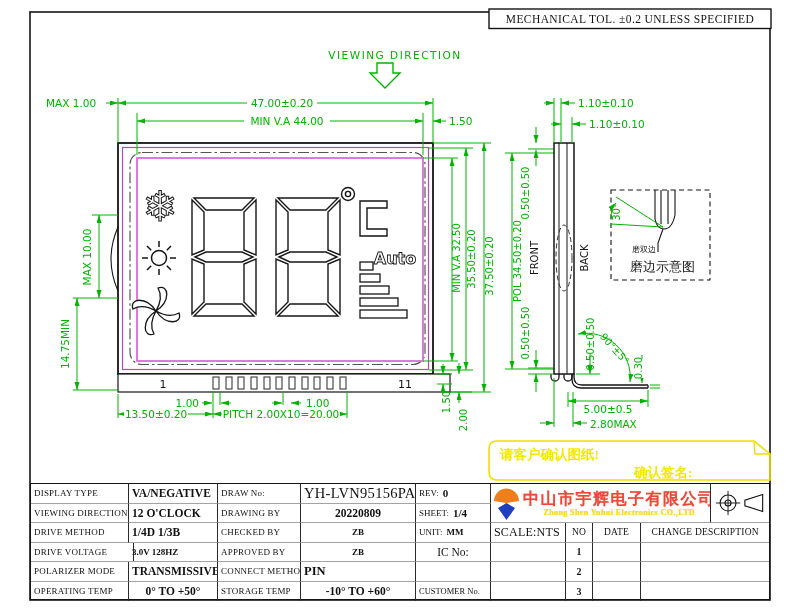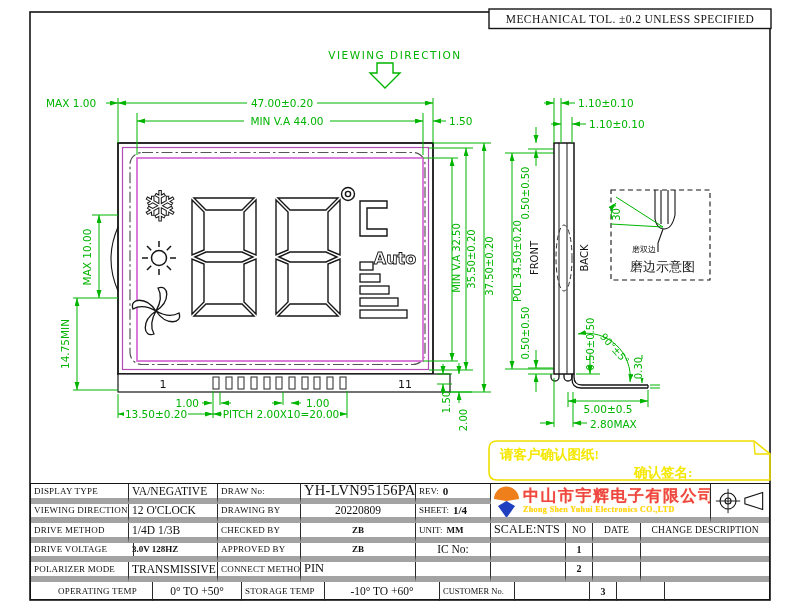--- a/index.html
+++ b/index.html
@@ -5,35 +5,35 @@
   html,body{margin:0;padding:0;background:#e8e8e8;}
   .sheet{position:relative;width:800px;height:608px;background:#ffffff;overflow:hidden;
          font-family:"Liberation Serif",serif;color:#111;}
   svg text{user-select:none;}
   .dim{font-family:"DejaVu Sans",sans-serif;font-size:10.5px;fill:#00b400;}
   .dimsm{font-family:"DejaVu Sans",sans-serif;font-size:10px;fill:#00b400;}
   .blk{font-family:"DejaVu Sans",sans-serif;fill:#141414;}
   
   .titleblock{position:absolute;left:30px;top:483px;width:740px;height:117px;
               border:1.6px solid #141414;box-sizing:border-box;background:#fff;}
-  .tc{position:absolute;height:19.5px;border-right:1px solid #2a2a2a;border-bottom:6px solid #a3a3a3;
+  .tc{position:absolute;height:19.5px;border-right:1px solid #2a2a2a;border-bottom:1px solid #a3a3a3;
       box-sizing:border-box;display:flex;align-items:center;padding:0 3px;overflow:hidden;white-space:nowrap;}
   .lbl{font-size:9px;letter-spacing:.2px;}
-  .val{font-weight:normal;font-size:11.5px;}
+  .val{font-weight:bold;font-size:11.5px;}
   .valsm{font-weight:bold;font-size:9px;}
   .vallg{font-size:14.5px;letter-spacing:.3px;}
   .ctr{justify-content:center;}
   .norb{border-right:none;}
-  .nobb{border-bottom:none;margin-left:24px;}
+  .nobb{border-bottom:none;}
   .kv .k{font-size:9px;margin-right:4px;}
   .kv .v{font-weight:bold;font-size:11px;}
   .company-cn{font-size:16px;font-weight:bold;letter-spacing:1.5px;color:#ef4444;
               text-shadow:0 0 1px rgba(255,120,0,.55);line-height:18px;}
   .company-en{font-size:8px;font-weight:bold;color:#ffe000;letter-spacing:.4px;line-height:9px;
-              text-shadow:0 0 1px rgba(255,120,0,.45);}
+              text-shadow:0 0 1px rgba(255,120,0,.45);text-align:center;}
 </style>
 </head>
 <body>
 
 <div class="sheet">
 
 <svg width="800" height="608" viewBox="0 0 800 608">
   <defs>
     <marker id="ag" markerWidth="9" markerHeight="6" refX="8" refY="2.5" orient="auto-start-reverse" markerUnits="userSpaceOnUse">
       <path d="M0,0L8,2.5L0,5Z" fill="#00b400"></path>

